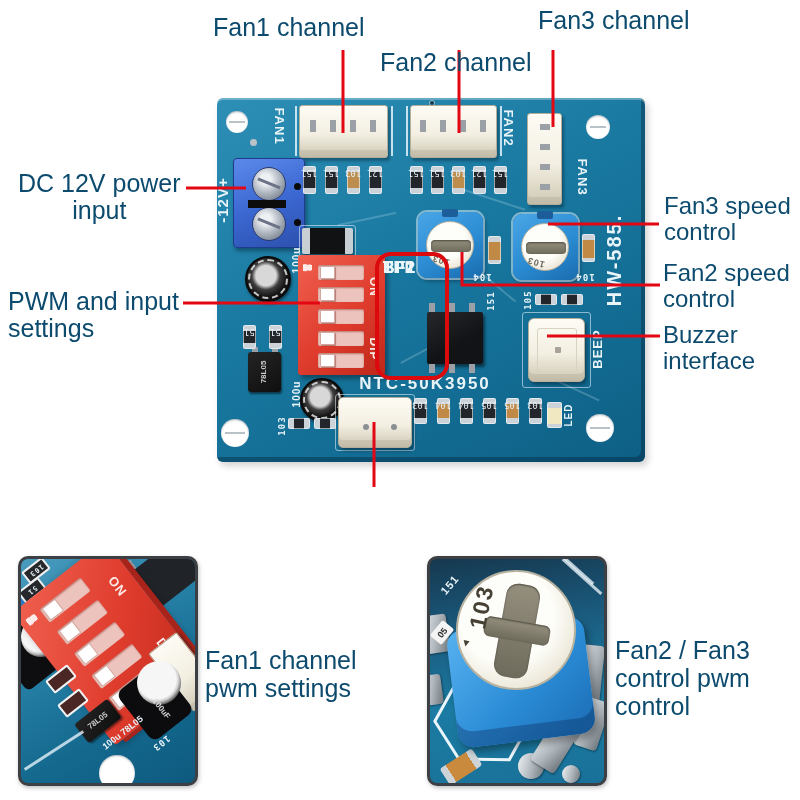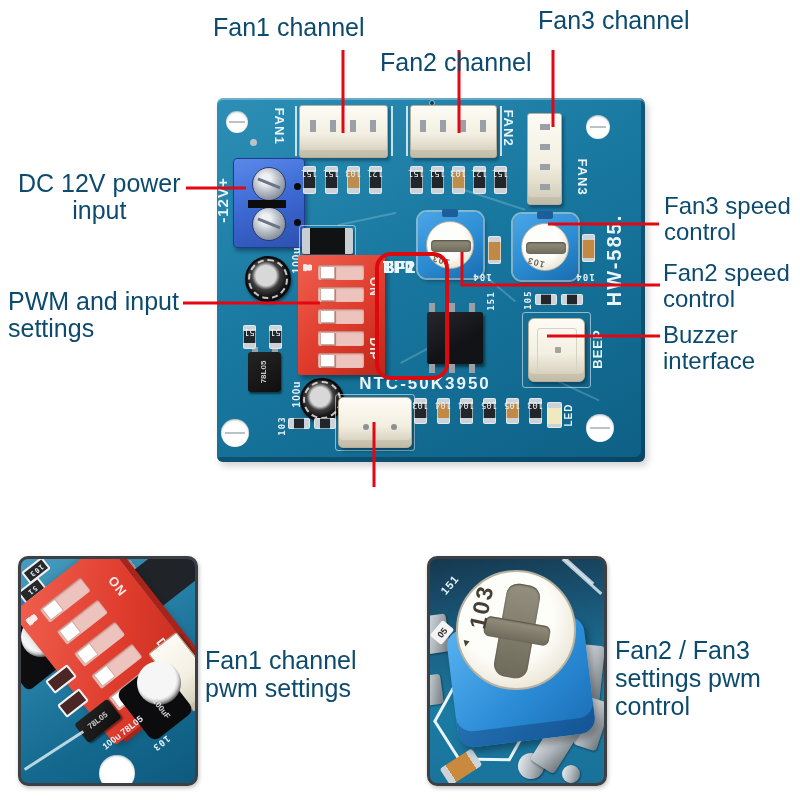--- a/index.html
+++ b/index.html
@@ -126,21 +126,21 @@
   <div class="lbl small" style="left:663px;top:322px;">
     <div>Buzzer</div>
     <div>interface</div>
   </div>
   <div class="lbl" style="left:205px;top:646px;line-height:28px;">
     <div>Fan1 channel</div>
     <div>pwm settings</div>
   </div>
   <div class="lbl" style="left:615px;top:636px;line-height:28px;">
     <div>Fan2 / Fan3</div>
-    <div>settings pwm</div>
+    <div>control pwm</div>
     <div>control</div>
   </div>
 
   <div class="board">
 
     <div class="trace" style="left:240px;top:100px;width:70px;transform:rotate(18deg);"></div>
     <div class="trace" style="left:180px;top:250px;width:60px;transform:rotate(-28deg);"></div>
     <div class="trace" style="left:250px;top:185px;width:55px;transform:rotate(40deg);"></div>
     <div class="trace" style="left:120px;top:120px;width:60px;transform:rotate(-12deg);"></div>
     <div class="trace" style="left:330px;top:290px;width:55px;transform:rotate(25deg);"></div>

